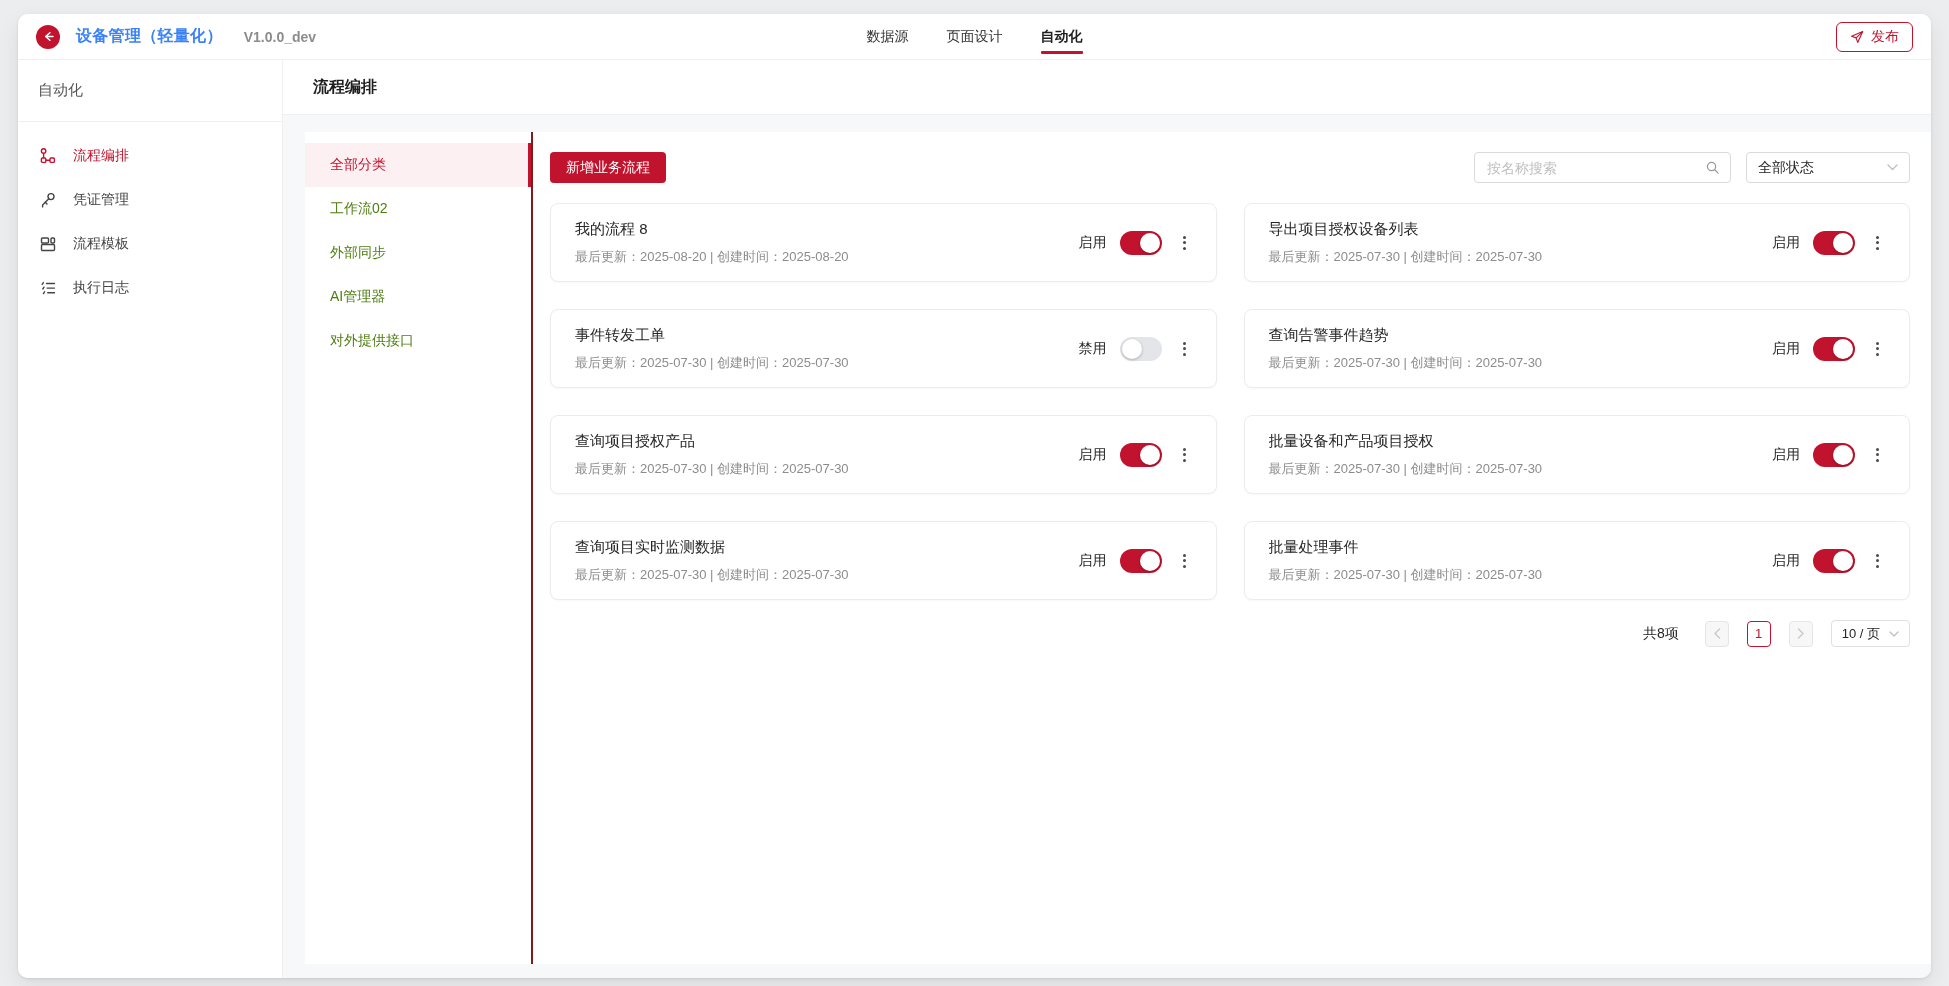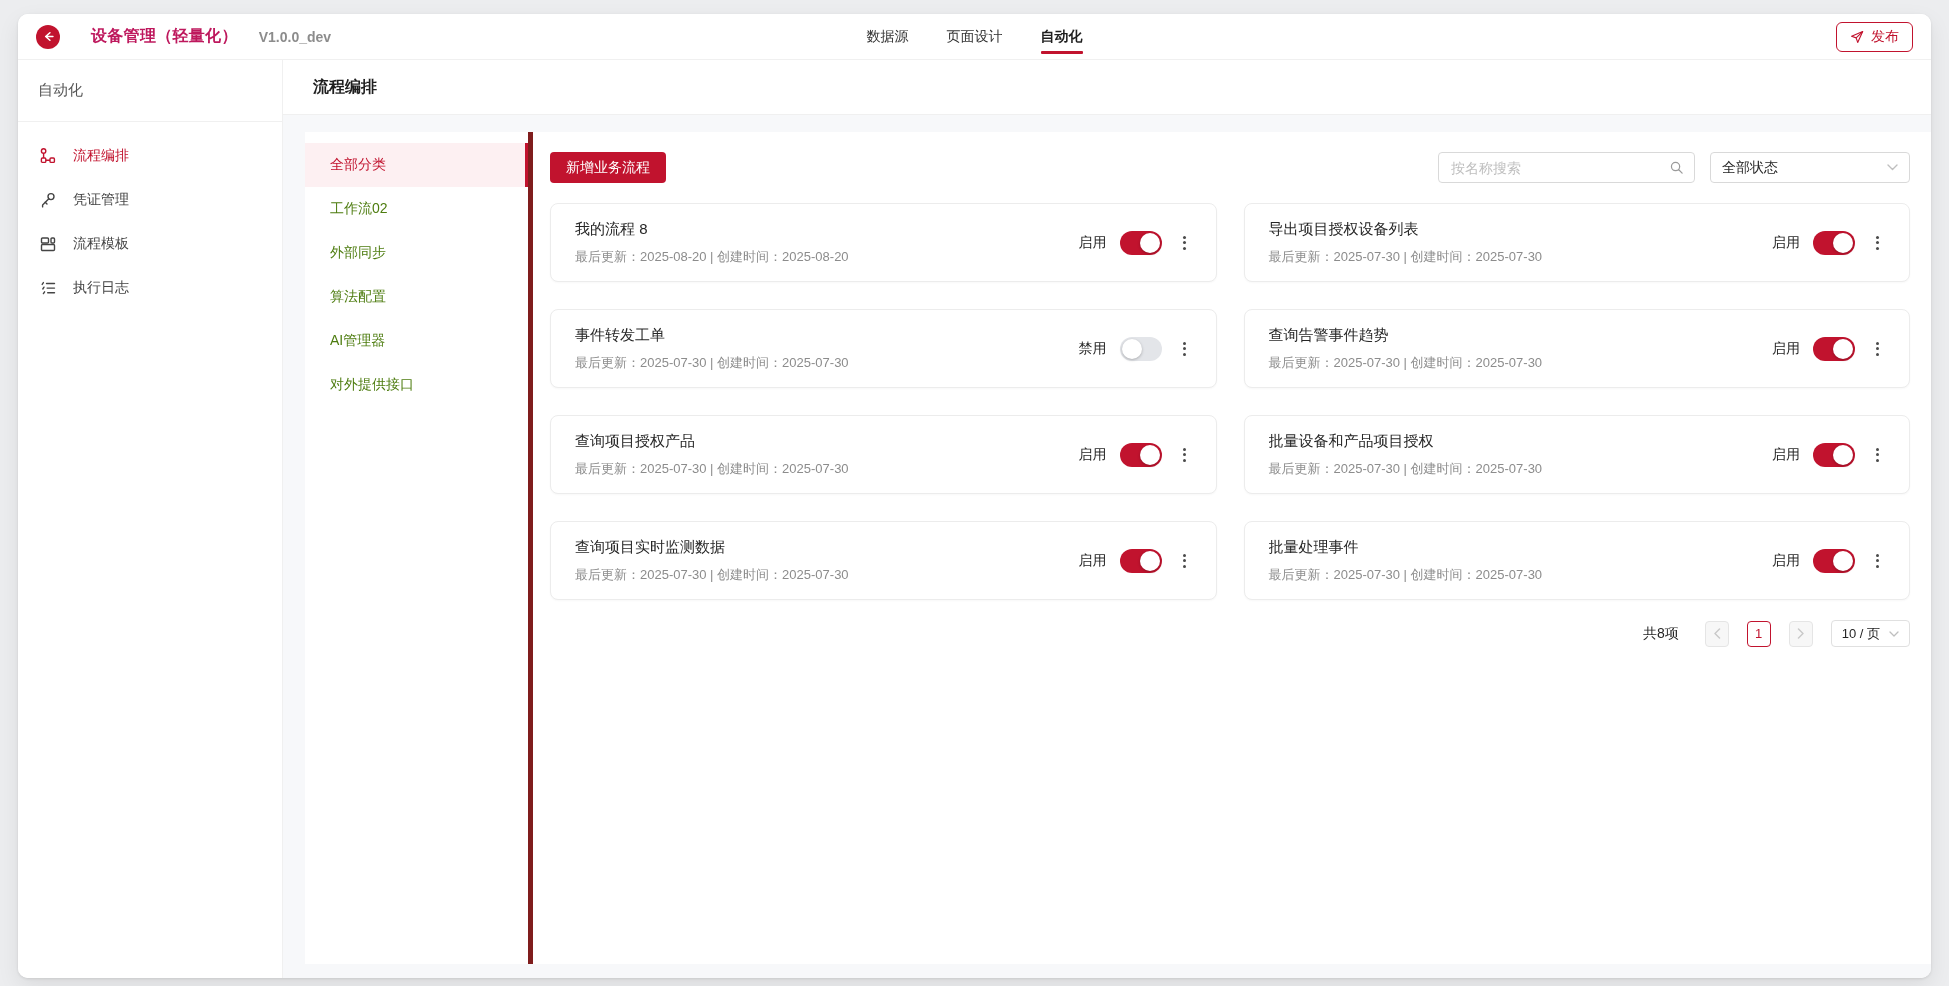--- a/index.html
+++ b/index.html
@@ -27,21 +27,21 @@
   
   .header{
     height:46px;min-height:46px;background:#fff;border-bottom:1px solid var(--border);
     display:flex;align-items:center;padding:0 18px;position:relative;z-index:3;
   }
   .header-left{display:flex;align-items:center;}
   .back-btn{
     width:24px;height:24px;border-radius:50%;background:var(--accent);
     display:flex;align-items:center;justify-content:center;cursor:pointer;flex-shrink:0;
   }
-  .app-title{font-size:16px;font-weight:700;color:#be185d;margin-left:31px;letter-spacing:.3px;}
+  .app-title{font-size:16px;font-weight:700;color:#3b82f6;margin-left:16px;letter-spacing:.3px;}
   .app-version{font-size:14px;color:var(--text-muted);margin-left:21px;font-weight:bold;}
   .header-nav{
     position:absolute;left:50%;top:0;bottom:0;transform:translateX(-50%);
     display:flex;gap:38px;align-items:stretch;
   }
   .nav-item{
     display:flex;align-items:center;font-size:14px;color:#333;cursor:pointer;position:relative;
   }
   .nav-item.active{font-weight:700;color:#1f1f1f;}
   .nav-item.active::after{
@@ -69,21 +69,21 @@
   .menu-item svg{display:block;}
   
   .main{flex:1;display:flex;flex-direction:column;background:#f7f8fa;min-width:0;}
   .page-titlebar{
     height:55px;min-height:55px;background:#fff;border-bottom:1px solid var(--border);
     display:flex;align-items:center;padding-left:30px;
   }
   .page-title{font-size:16px;font-weight:700;color:#1f1f1f;}
   .content{flex:1;display:flex;min-height:0;padding:17px 0 14px 22px;}
   .panel{flex:1;background:#fff;display:flex;min-width:0;}
-  .category-col{width:228px;min-width:228px;border-right:5px solid #7f1d1d;padding-top:11px;}
+  .category-col{width:228px;min-width:228px;border-right:2px solid #7f1d1d;padding-top:11px;}
   .category-item{
     height:44px;display:flex;align-items:center;padding-left:25px;font-size:14px;color:#4d7c0f;cursor:pointer;
   }
   .category-item.active{
     background:var(--accent-light);color:var(--accent);box-shadow:inset -3px 0 0 var(--accent);
   }
   .cards-area{flex:1;display:flex;flex-direction:column;padding:20px 21px 0 17px;min-width:0;}
   .toolbar{display:flex;align-items:flex-start;margin-bottom:20px;}
   .add-btn{
     height:31px;padding:0 16px;background:var(--accent);color:#fff;border:none;border-radius:4px;
@@ -93,21 +93,21 @@
   .search-box{
     width:257px;height:31px;border:1px solid #d9d9d9;border-radius:4px;background:#fff;
     display:flex;align-items:center;padding:0 10px 0 12px;
   }
   .search-box input{
     flex:1;border:none;outline:none;font-size:14px;color:#262626;background:transparent;min-width:0;
     font-family:inherit;
   }
   .search-box input::placeholder{color:#bfbfbf;}
   .status-select{
-    width:200px;height:31px;border:1px solid #d9d9d9;border-radius:4px;background:#fff;
+    width:164px;height:31px;border:1px solid #d9d9d9;border-radius:4px;background:#fff;
     display:flex;align-items:center;padding:0 11px;font-size:14px;color:#262626;cursor:pointer;
   }
   .status-select .chev{margin-left:auto;display:flex;}
   .cards-grid{display:grid;grid-template-columns:1fr 1fr;gap:27px;}
   .card{
     height:79px;background:#fff;border:1px solid #ececec;border-radius:8px;
     box-shadow:0 1px 2px rgba(0,0,0,.03);
     display:flex;flex-direction:column;justify-content:center;
     padding:0 190px 0 24px;position:relative;cursor:pointer;
   }
@@ -238,23 +238,20 @@
 
           <div class="category-col">
               <div class="category-item active">
     <span>全部分类</span>
   </div>
               <div class="category-item">
     <span>工作流02</span>
   </div>
               <div class="category-item">
     <span>外部同步</span>
-  </div>
-              <div class="category-item">
-    <span>算法配置</span>
   </div>
               <div class="category-item">
     <span>AI管理器</span>
   </div>
               <div class="category-item">
     <span>对外提供接口</span>
   </div>
             </div>
 
           <div class="cards-area">

